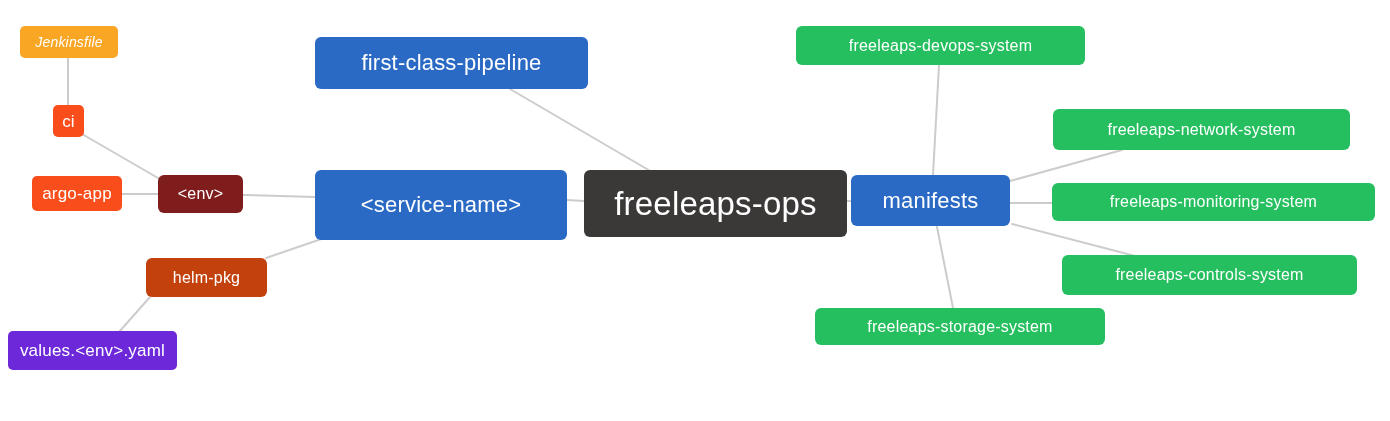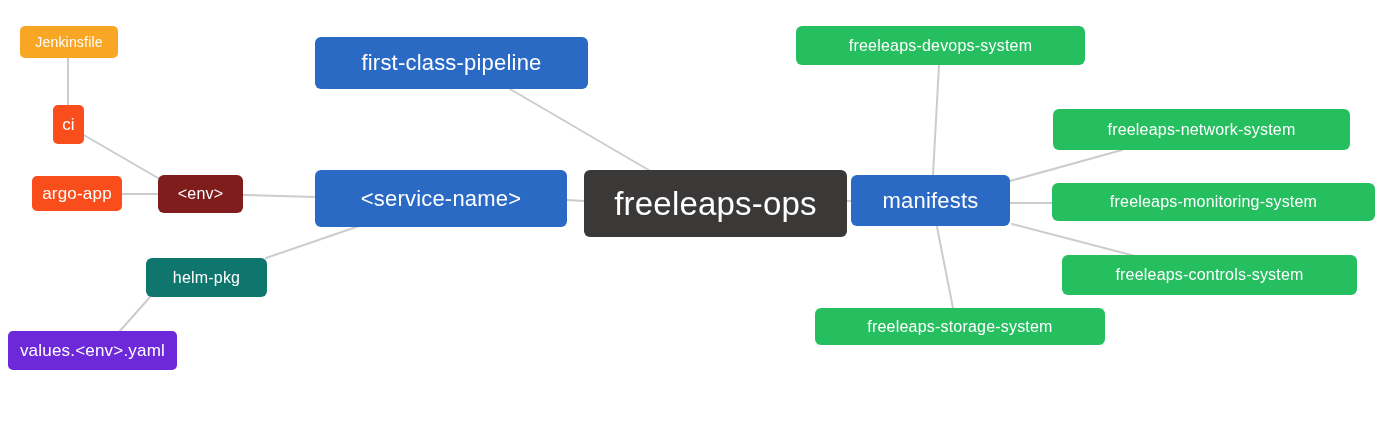--- a/index.html
+++ b/index.html
@@ -32,21 +32,21 @@
     white-space: nowrap;
     box-sizing: border-box;
     cursor: pointer;
     line-height: 1;
     letter-spacing: 0.2px;
   }
   .lvl0 { font-size: 33px; }
   .lvl1 { font-size: 22px; }
   .lvl2 { font-size: 16px; }
   .lvl3 { font-size: 17px; border-radius: 5px; }
-  .lvl4 { font-size: 14px; border-radius: 5px; }
+  .lvl4 { font-size: 14px; border-radius: 5px; font-style: italic; }
 </style>
 </head>
 <body>
 
 <div class="canvas">
   <svg class="edges-layer" width="1390" height="421" viewBox="0 0 1390 421" xmlns="http://www.w3.org/2000/svg">
       <line x1="68" y1="58" x2="68" y2="105" stroke="#cccccc" stroke-width="2" stroke-linecap="round"></line>
       <line x1="82" y1="134" x2="158" y2="178" stroke="#cccccc" stroke-width="2" stroke-linecap="round"></line>
       <line x1="122" y1="194" x2="158" y2="194" stroke="#cccccc" stroke-width="2" stroke-linecap="round"></line>
       <line x1="243" y1="195" x2="315" y2="197" stroke="#cccccc" stroke-width="2" stroke-linecap="round"></line>
@@ -57,27 +57,27 @@
       <line x1="847" y1="201" x2="851" y2="201" stroke="#cccccc" stroke-width="2" stroke-linecap="round"></line>
       <line x1="933" y1="175" x2="939" y2="65" stroke="#cccccc" stroke-width="2" stroke-linecap="round"></line>
       <line x1="1010" y1="181" x2="1122" y2="150" stroke="#cccccc" stroke-width="2" stroke-linecap="round"></line>
       <line x1="1010" y1="203" x2="1052" y2="203" stroke="#cccccc" stroke-width="2" stroke-linecap="round"></line>
       <line x1="1012" y1="224" x2="1135" y2="256" stroke="#cccccc" stroke-width="2" stroke-linecap="round"></line>
       <line x1="937" y1="227" x2="953" y2="308" stroke="#cccccc" stroke-width="2" stroke-linecap="round"></line>
     </svg>
   <div>
       <div class="node lvl0" style="left: 584px; top: 170px; width: 263px; height: 67px; background: rgb(59, 56, 56);">freeleaps-ops</div>
       <div class="node lvl1" style="left: 315px; top: 37px; width: 273px; height: 52px; background: rgb(42, 106, 196);">first-class-pipeline</div>
-      <div class="node lvl1" style="left: 315px; top: 170px; width: 252px; height: 57px; background: rgb(42, 106, 196); text-align: center;">&lt;service-name&gt;</div>
+      <div class="node lvl1" style="left: 315px; top: 170px; width: 252px; height: 70px; background: rgb(42, 106, 196); text-align: center;">&lt;service-name&gt;</div>
       <div class="node lvl1" style="left: 851px; top: 175px; width: 159px; height: 51px; background: rgb(42, 106, 196);">manifests</div>
       <div class="node lvl2" style="left: 158px; top: 175px; width: 85px; height: 38px; background: #7f1d1d; text-align: right;">&lt;env&gt;</div>
-      <div class="node lvl2" style="left: 146px; top: 258px; width: 121px; height: 39px; background: #0f766e;">helm-pkg</div>
+      <div class="node lvl2" style="left: 146px; top: 258px; width: 121px; height: 39px; background: #c2410c;">helm-pkg</div>
       <div class="node lvl2" style="left: 796px; top: 26px; width: 289px; height: 39px; background: rgb(38, 191, 95);">freeleaps-devops-system</div>
       <div class="node lvl2" style="left: 1053px; top: 109px; width: 297px; height: 41px; background: rgb(38, 191, 95);">freeleaps-network-system</div>
       <div class="node lvl2" style="left: 1052px; top: 183px; width: 323px; height: 38px; background: rgb(38, 191, 95);">freeleaps-monitoring-system</div>
       <div class="node lvl2" style="left: 1062px; top: 255px; width: 295px; height: 40px; background: rgb(38, 191, 95);">freeleaps-controls-system</div>
       <div class="node lvl2" style="left: 815px; top: 308px; width: 290px; height: 37px; background: rgb(38, 191, 95);">freeleaps-storage-system</div>
-      <div class="node lvl3" style="left: 53px; top: 105px; width: 31px; height: 39px; background: rgb(250, 77, 28);">ci</div>
+      <div class="node lvl3" style="left: 53px; top: 105px; width: 31px; height: 32px; background: rgb(250, 77, 28);">ci</div>
       <div class="node lvl3" style="left: 32px; top: 176px; width: 90px; height: 35px; background: rgb(250, 77, 28);">argo-app</div>
       <div class="node lvl3" style="left: 8px; top: 331px; width: 169px; height: 39px; background: #6d28d9;">values.&lt;env&gt;.yaml</div>
       <div class="node lvl4" style="left: 20px; top: 26px; width: 98px; height: 32px; background: rgb(248, 166, 35);">Jenkinsfile</div>
     </div>
 </div>
 
 </body></html>

